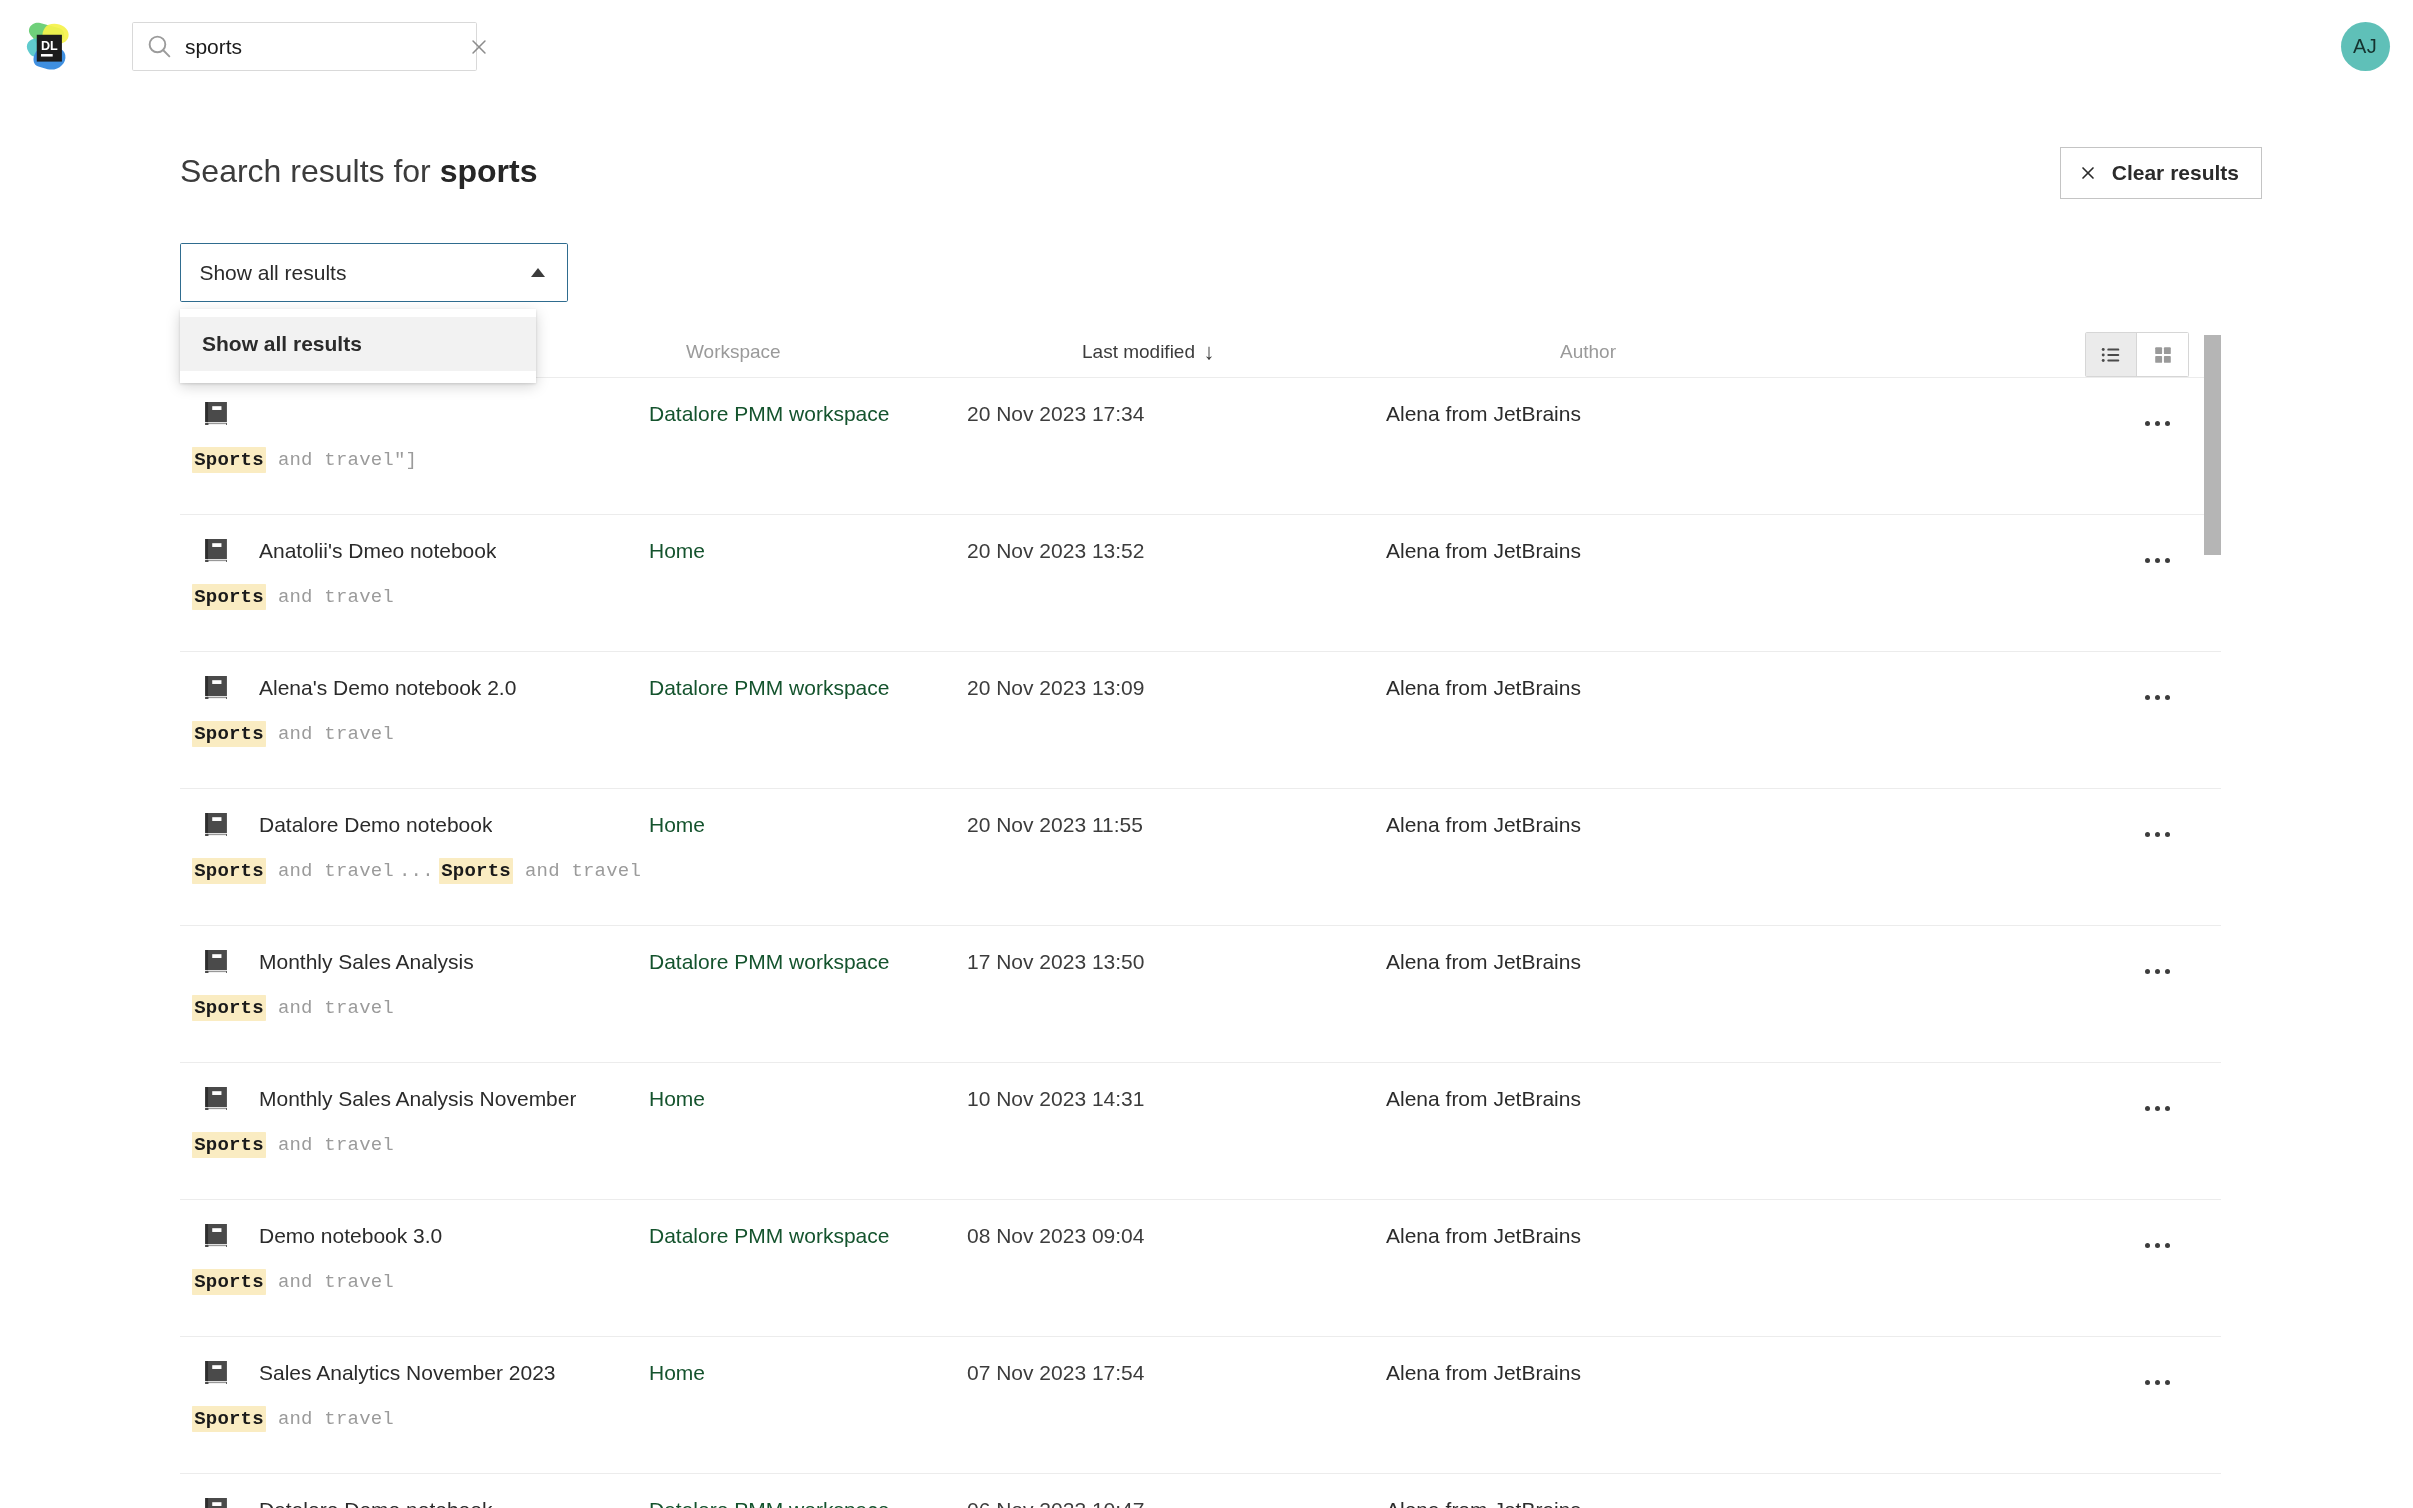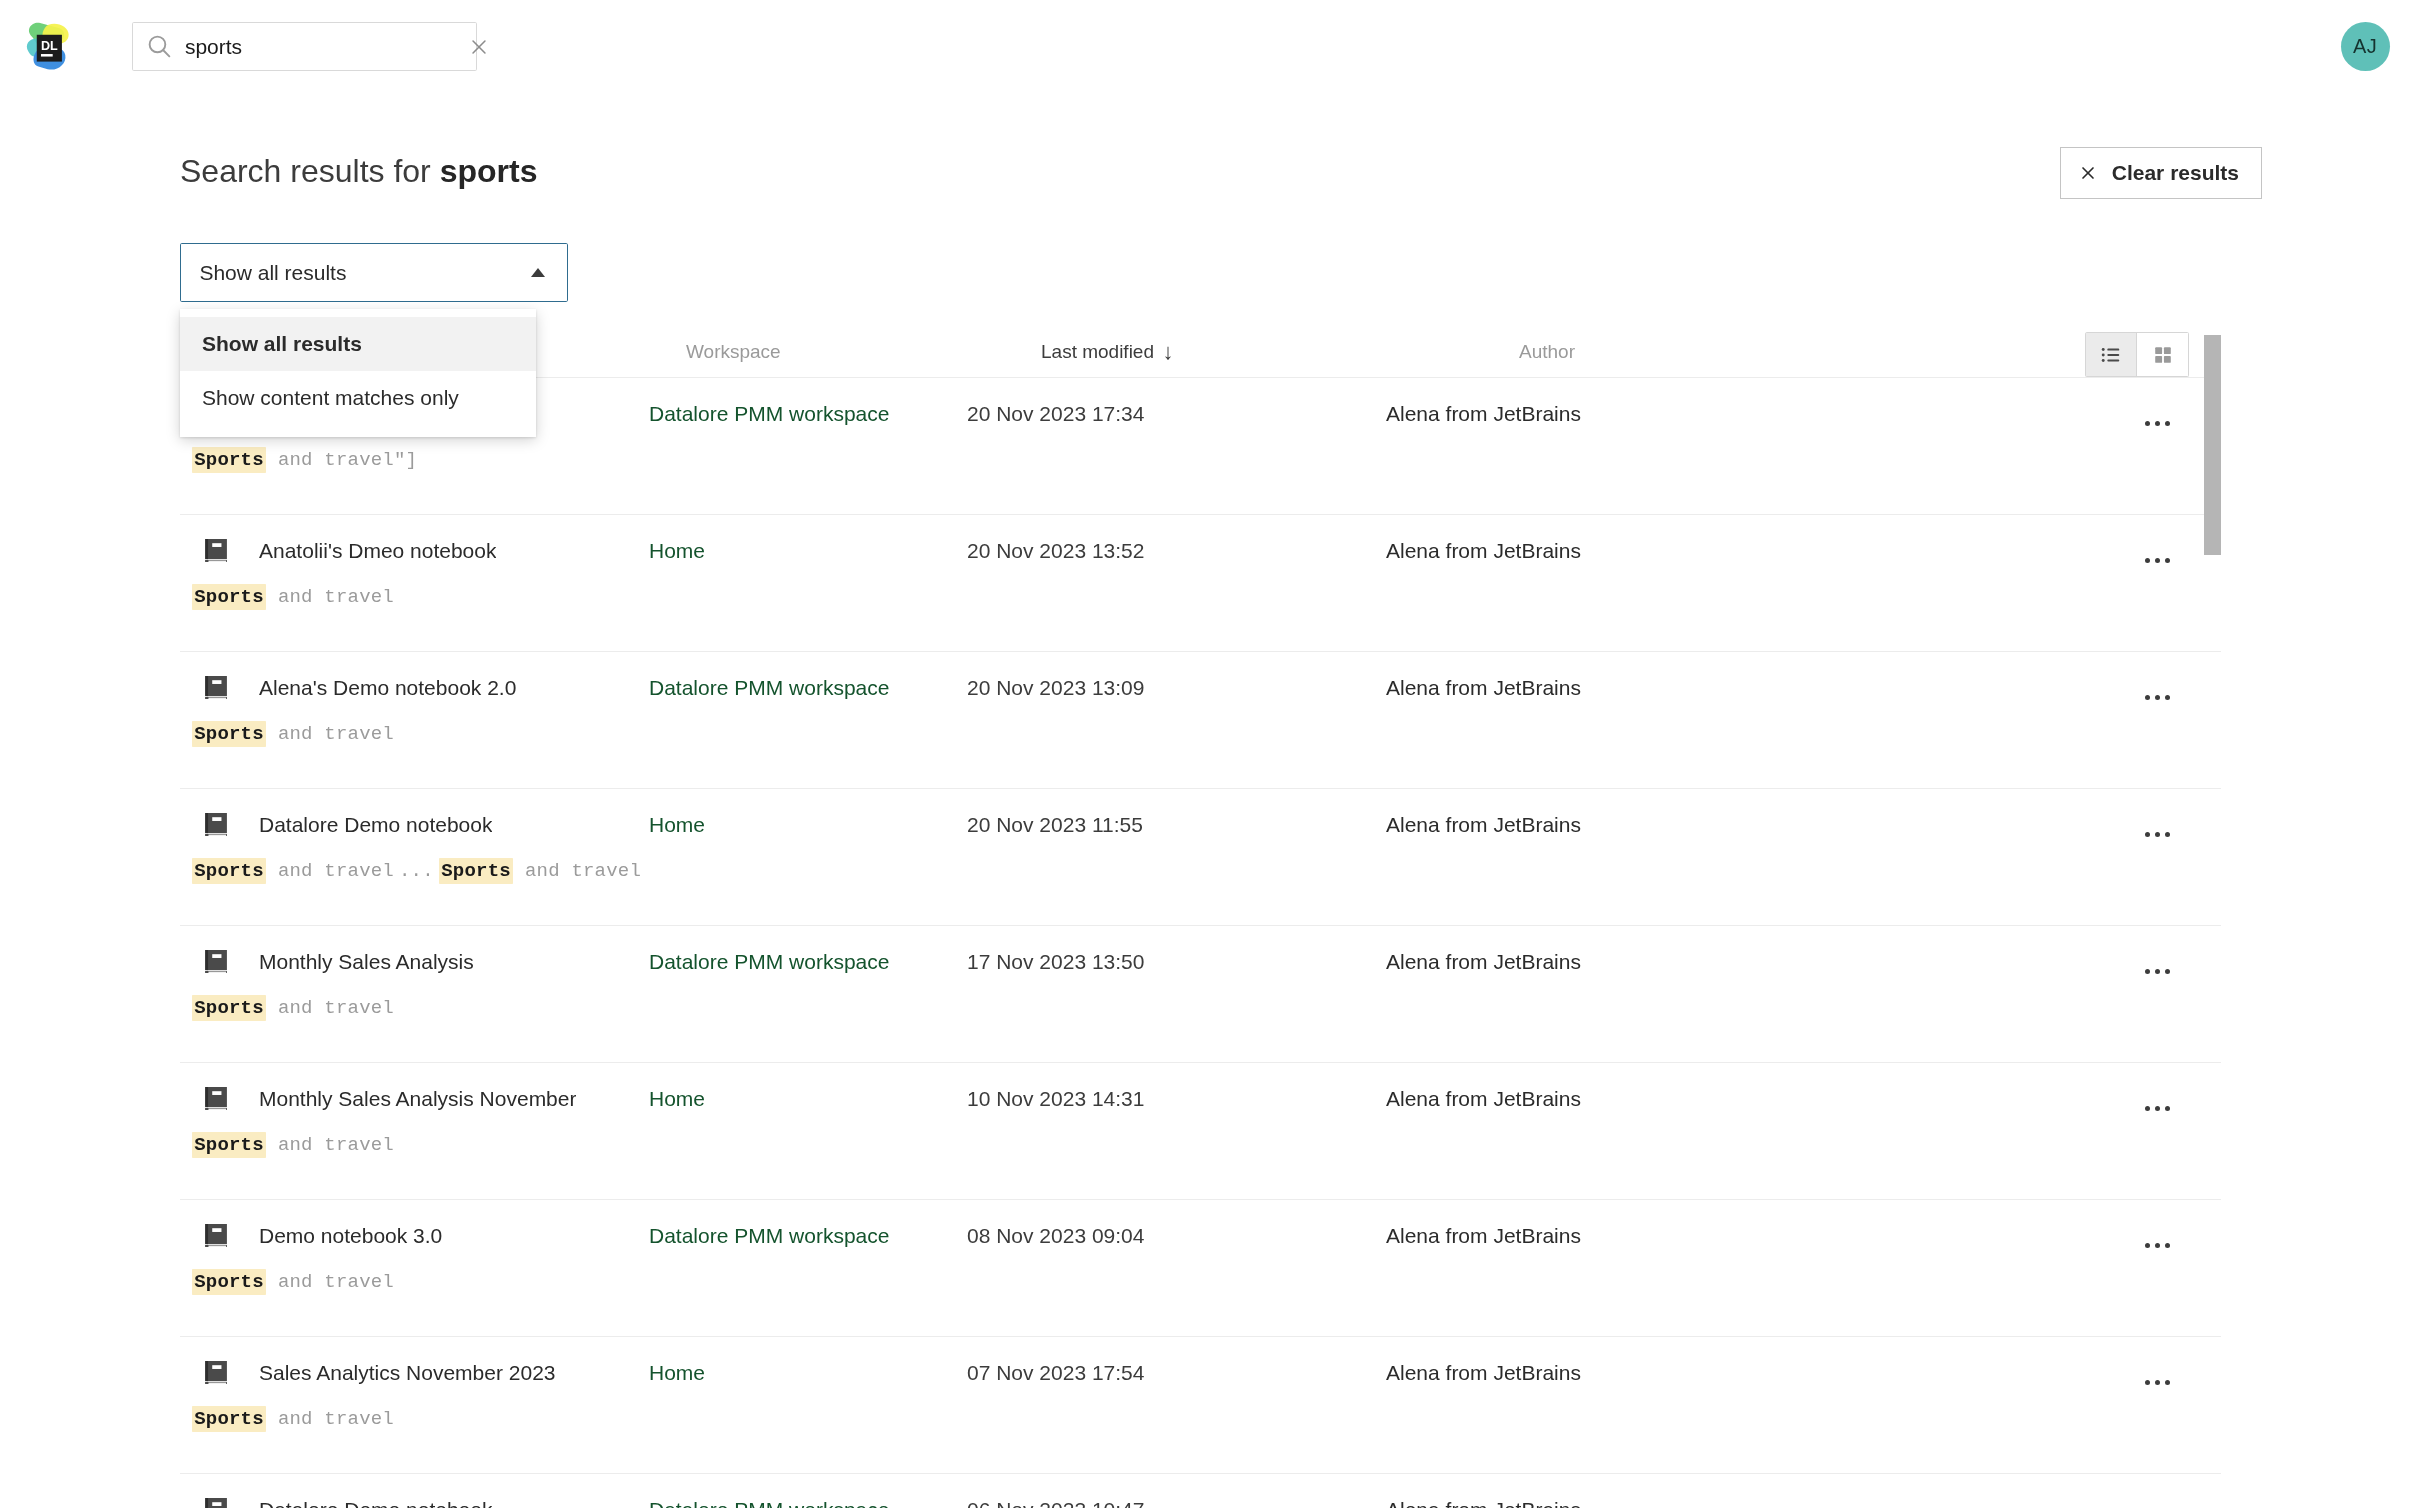--- a/index.html
+++ b/index.html
@@ -117,21 +117,21 @@
   .results {
     position: absolute; left: 180px; top: 327px;
     width: 2041px; height: 1182px;
     overflow: hidden;
   }
   .thead {
     display: flex; align-items: center;
     height: 50px; position: relative; gap: 37px;
   }
   .th { font-size: 19px; color: #9a9a9a; white-space: nowrap; }
-  .th.active { color: #3c3c3c; display:flex; align-items:center; gap:8.4px; }
+  .th.active { color: #3c3c3c; display:flex; align-items:center; gap:8.4px;margin-left:41px; }
   .th-name      { width: 469px; padding-left: 25px; }
   .th-workspace { width: 318px; }
   .th-modified  { width: 419px; }
   .th-author    { width: 536px; margin-left: 22px; }
 
   .viewtoggle {
     position: absolute; right: 32px; top: 5px;
     display: flex; border-radius: 2.5px; overflow: hidden;
   }
   .vt-btn {
@@ -247,21 +247,20 @@
   <span>Clear results</span>
 </div>
 
 <div class="filter-select">
   <span class="label">Show all results</span>
   <span class="caret"></span>
 </div>
 
 <div class="dropdown" id="dropdown">
     <div class="dd-item selected">Show all results</div>
-    <div class="dd-item">Show content matches only</div>
   </div>
 
 <div class="results">
 
   <div class="thead">
     <div class="th th-name"></div>
     <div class="th th-workspace">Workspace</div>
     <div class="th th-modified active">
       <span>Last modified</span>
       <span style="font-size:22px;line-height:1">↓</span>

